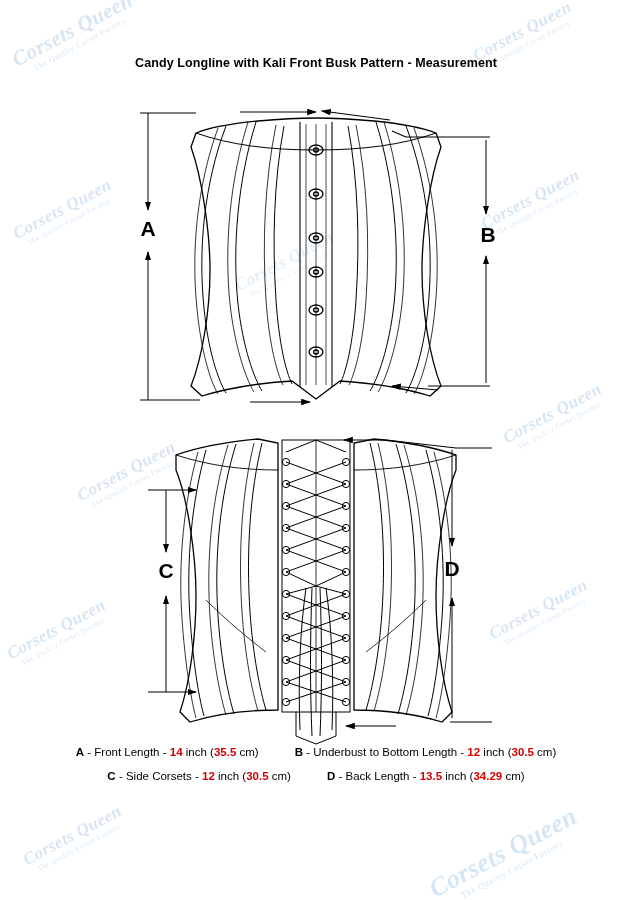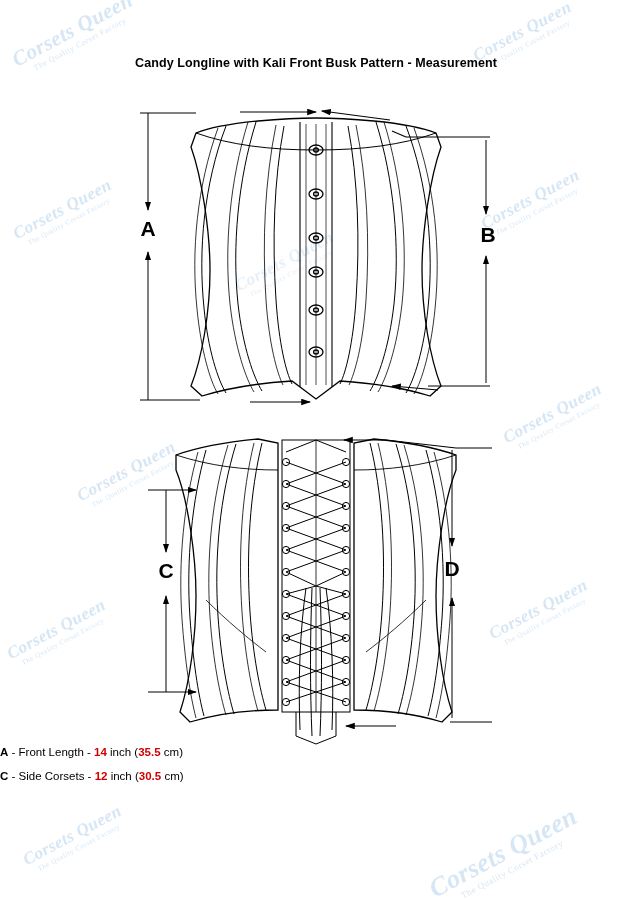--- a/index.html
+++ b/index.html
@@ -73,21 +73,20 @@
     position: absolute;
     left: 0;
     width: 632px;
   }
   .legend-row {
     display: flex;
     justify-content: center;
     gap: 36px;
     font-size: 11.5px;
     margin-bottom: 12px;
-    flex-direction: column;
   }
   .legend-item { white-space: nowrap; }
   .legend-item .lbl { font-weight: bold; }
   .legend-item .val { color: #d40000; font-weight: bold; }
   .legend-item .dash { color: #000; }
 </style>
 </head>
 <body>
 
 <div class="wm" style="left:8px; top:18px; transform:rotate(-28deg);">
@@ -346,26 +345,46 @@
     <div class="legend-item">
       <span class="lbl">A</span>
       <span class="dash">-</span>
       <span>Front Length</span>
       <span class="dash">-</span>
       <span class="val">14</span>
       <span>inch</span>
       <span>(</span><span class="val">35.5</span>
       <span>cm</span><span>)</span>
     </div>
-  </div>
-  <div class="legend-row">
     <div class="legend-item">
-      <span class="lbl">C</span>
-      <span class="dash">-</span>
-      <span>Side Corsets</span>
+      <span class="lbl">B</span>
+      <span class="dash">-</span>
+      <span>Underbust to Bottom Length</span>
       <span class="dash">-</span>
       <span class="val">12</span>
       <span>inch</span>
       <span>(</span><span class="val">30.5</span>
       <span>cm</span><span>)</span>
     </div>
   </div>
+  <div class="legend-row">
+    <div class="legend-item">
+      <span class="lbl">C</span>
+      <span class="dash">-</span>
+      <span>Side Corsets</span>
+      <span class="dash">-</span>
+      <span class="val">12</span>
+      <span>inch</span>
+      <span>(</span><span class="val">30.5</span>
+      <span>cm</span><span>)</span>
+    </div>
+    <div class="legend-item">
+      <span class="lbl">D</span>
+      <span class="dash">-</span>
+      <span>Back Length</span>
+      <span class="dash">-</span>
+      <span class="val">13.5</span>
+      <span>inch</span>
+      <span>(</span><span class="val">34.29</span>
+      <span>cm</span><span>)</span>
+    </div>
+  </div>
 </div>
 
 </body></html>

